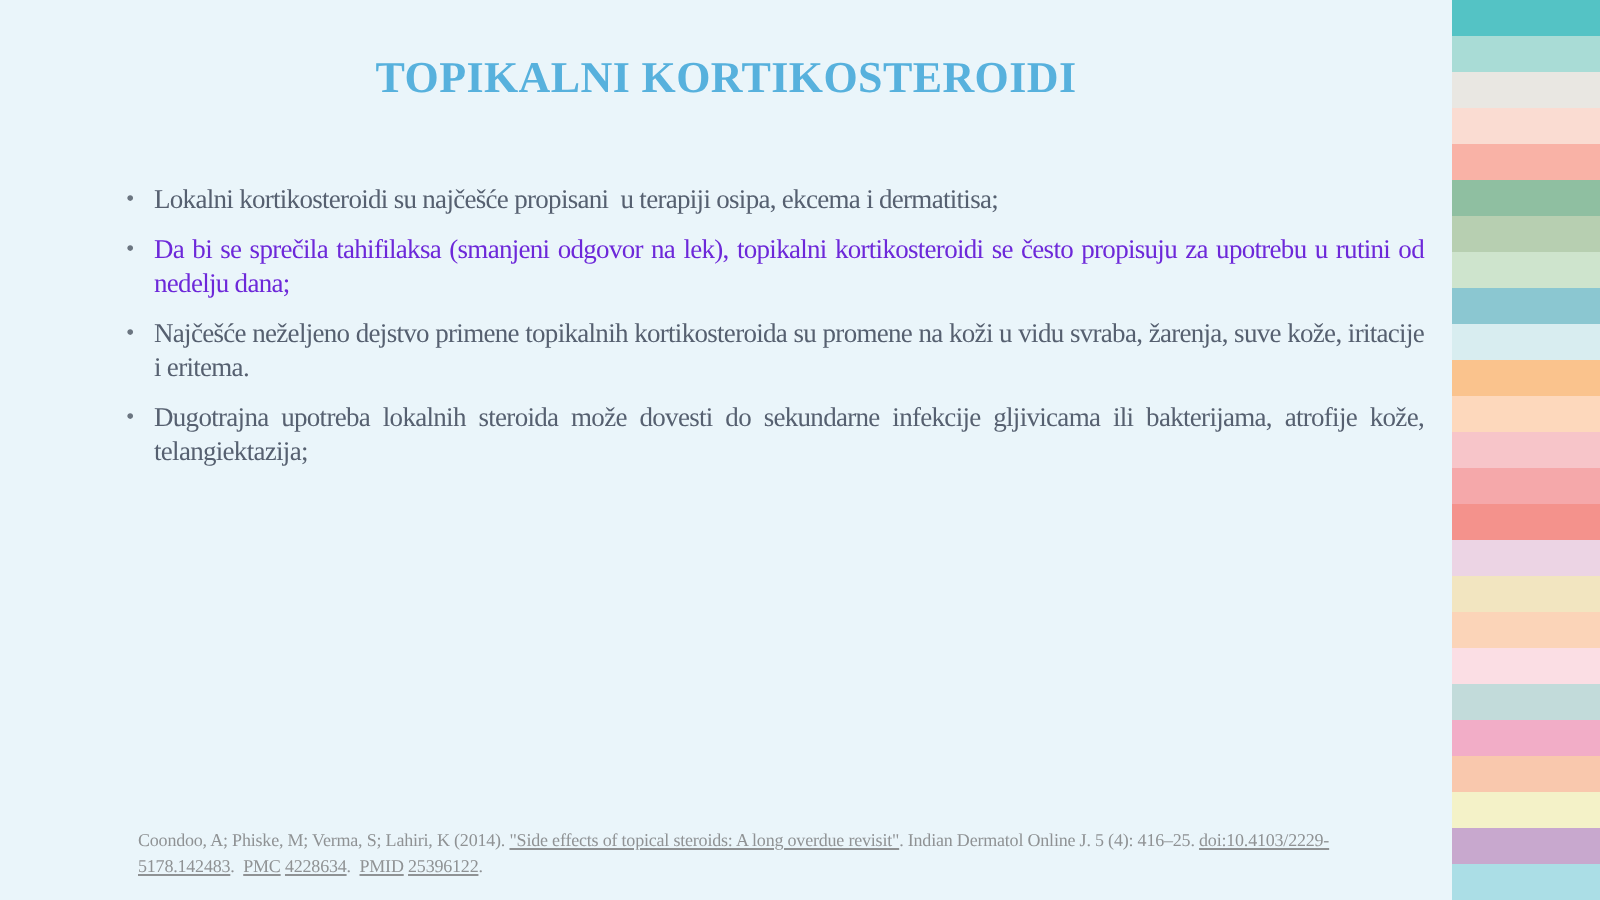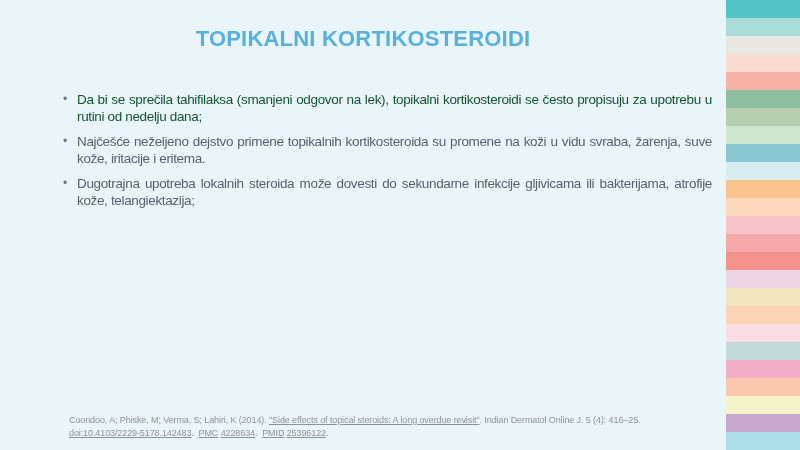--- a/index.html
+++ b/index.html
@@ -12,20 +12,21 @@
     width: 800px;
     height: 450px;
     background: #eaf5fa;
     overflow: hidden;
   }
   .content {
     position: absolute;
     left: 0; top: 0;
     width: 726px;
     height: 450px;
+    font-family: Liberation Serif, serif;
   }
   .slide-title {
     margin: 0;
     padding-top: 26px;
     text-align: center;
     font-size: 22px;
     font-weight: 700;
     letter-spacing: 0.2px;
     color: #57b1dd;
   }
@@ -77,21 +78,22 @@
   }
   .stripe { width: 100%; height: 18px; }
 </style>
 </head>
 <body>
 
 <div class="slide" style="background: rgb(234, 245, 250);">
   <div class="content">
     <h1 class="slide-title" style="color: rgb(87, 177, 221);">TOPIKALNI KORTIKOSTEROIDI</h1>
     <ul class="bullet-list">
-        <li style="color: #14532d;">Da bi se sprečila tahifilaksa (smanjeni odgovor na lek), topikalni kortikosteroidi se često propisuju za upotrebu u rutini od nedelju dana;</li>
+        <li style="color: rgb(86, 96, 112);">Lokalni kortikosteroidi su najčešće propisani &nbsp;u terapiji osipa, ekcema i dermatitisa;</li>
+        <li style="color: #6d28d9;">Da bi se sprečila tahifilaksa (smanjeni odgovor na lek), topikalni kortikosteroidi se često propisuju za upotrebu u rutini od nedelju dana;</li>
         <li style="color: rgb(86, 96, 112);">Najčešće neželjeno dejstvo primene topikalnih kortikosteroida su promene na koži u vidu svraba, žarenja, suve kože, iritacije i eritema.</li>
         <li style="color: rgb(86, 96, 112);">Dugotrajna upotreba lokalnih steroida može dovesti do sekundarne infekcije gljivicama ili bakterijama, atrofije kože, telangiektazija;</li>
       </ul>
     <div class="citation" style="color: rgb(143, 146, 148);">
       <p><span class="cite-text">Coondoo, A; Phiske, M; Verma, S; Lahiri, K (2014). </span><span class="cite-link">"Side effects of topical steroids: A long overdue revisit"</span><span class="cite-text">. Indian Dermatol Online J. 5 (4): 416–25. </span><span class="cite-link">doi:10.4103/2229-5178.142483</span><span class="cite-text">.&nbsp; </span><span class="cite-link">PMC</span><span class="cite-text">&nbsp;</span><span class="cite-link">4228634</span><span class="cite-text">.&nbsp; </span><span class="cite-link">PMID</span><span class="cite-text">&nbsp;</span><span class="cite-link">25396122</span><span class="cite-text">.</span></p>
     </div>
   </div>
   <div class="stripe-bar">
       <div class="stripe" style="background: rgb(84, 195, 197);"></div>
       <div class="stripe" style="background: rgb(169, 220, 214);"></div>

